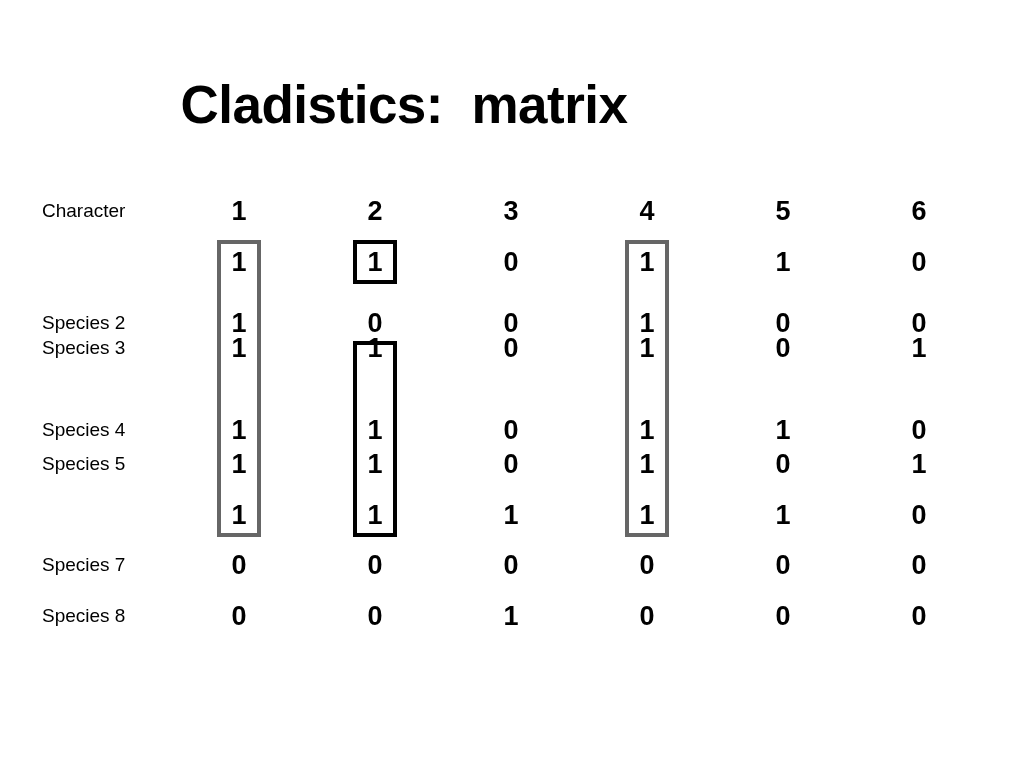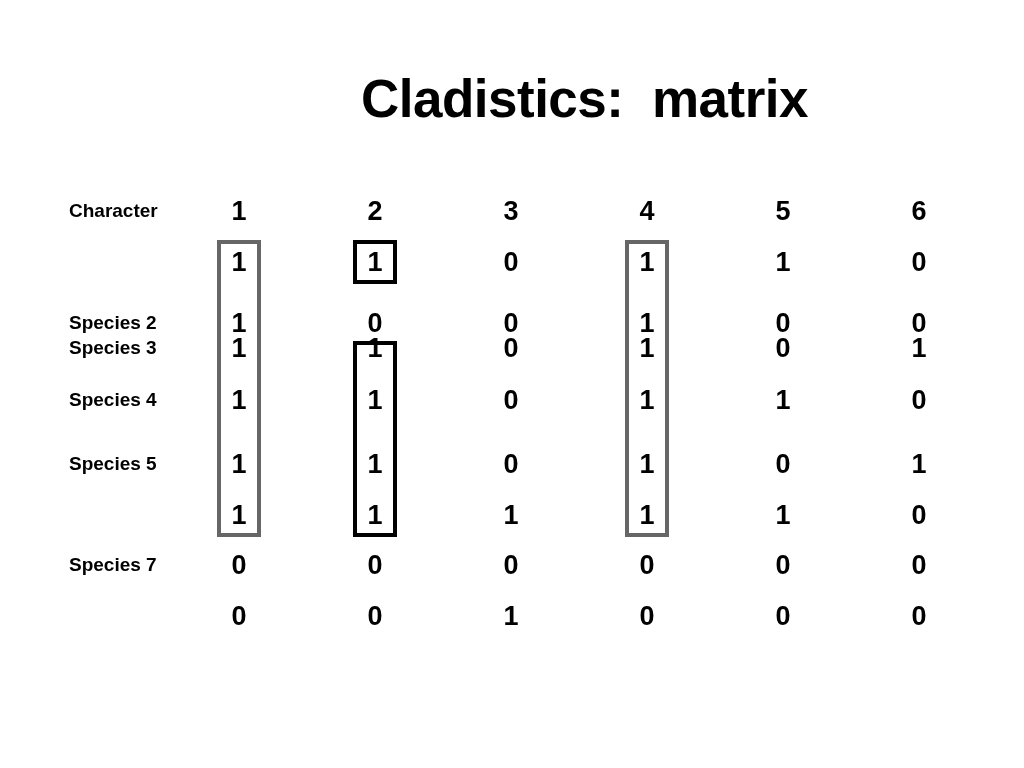--- a/index.html
+++ b/index.html
@@ -20,23 +20,23 @@
   #slide {
     position: absolute;
     inset: 0;
     background: #ffffff;
   }
 
   
   #slide-title {
     position: absolute;
     left: 0;
-    top: 70px;
+    top: 76px;
     width: 808px;
-    text-align: right;
+    text-align: center;
     font-size: 53px;
     font-weight: bold;
     letter-spacing: -0.5px;
     line-height: 1.1;
     white-space: pre;
   }
 
   
   #matrix {
     position: absolute;
@@ -54,24 +54,23 @@
   }
 
   .row-label {
     position: absolute;
     left: 42px;
     top: 0;
     width: 160px;
     height: 50.6px;
     line-height: 50.6px;
     font-size: 19px;
-    font-weight: bold;
+    font-weight: normal;
     text-align: left;
     white-space: nowrap;
-    margin-left: 27px;
   }
 
   .cell {
     position: absolute;
     top: 0;
     width: 48px;
     height: 50.6px;
     line-height: 50.6px;
     text-align: center;
     font-size: 27px;
@@ -130,21 +129,21 @@
       </div>
       <div class="row" style="top: 137px;">
         <div class="row-label">Species 3</div>
         <div class="cell" style="left: 215px;">1</div>
         <div class="cell" style="left: 351px;">1</div>
         <div class="cell" style="left: 487px;">0</div>
         <div class="cell" style="left: 623px;">1</div>
         <div class="cell" style="left: 759px;">0</div>
         <div class="cell" style="left: 895px;">1</div>
       </div>
-      <div class="row" style="top: 189px;">
+      <div class="row" style="top: 219px;">
         <div class="row-label">Species 4</div>
         <div class="cell" style="left: 215px;">1</div>
         <div class="cell" style="left: 351px;">1</div>
         <div class="cell" style="left: 487px;">0</div>
         <div class="cell" style="left: 623px;">1</div>
         <div class="cell" style="left: 759px;">1</div>
         <div class="cell" style="left: 895px;">0</div>
       </div>
       <div class="row" style="top: 253px;">
         <div class="row-label">Species 5</div>
@@ -166,20 +165,21 @@
       <div class="row" style="top: 354.2px;">
         <div class="row-label">Species 7</div>
         <div class="cell" style="left: 215px;">0</div>
         <div class="cell" style="left: 351px;">0</div>
         <div class="cell" style="left: 487px;">0</div>
         <div class="cell" style="left: 623px;">0</div>
         <div class="cell" style="left: 759px;">0</div>
         <div class="cell" style="left: 895px;">0</div>
       </div>
       <div class="row" style="top: 404.8px;">
+        <div class="row-label">Species 8</div>
         <div class="cell" style="left: 215px;">0</div>
         <div class="cell" style="left: 351px;">0</div>
         <div class="cell" style="left: 487px;">1</div>
         <div class="cell" style="left: 623px;">0</div>
         <div class="cell" style="left: 759px;">0</div>
         <div class="cell" style="left: 895px;">0</div>
       </div>
       <div class="hl gray" style="left: 217px; width: 44px; top: 53.6px; height: 297.6px;"></div>
       <div class="hl black" style="left: 353px; width: 44px; top: 53.6px; height: 44.6px;"></div>
       <div class="hl black" style="left: 353px; width: 44px; top: 154.8px; height: 196.4px;"></div>

